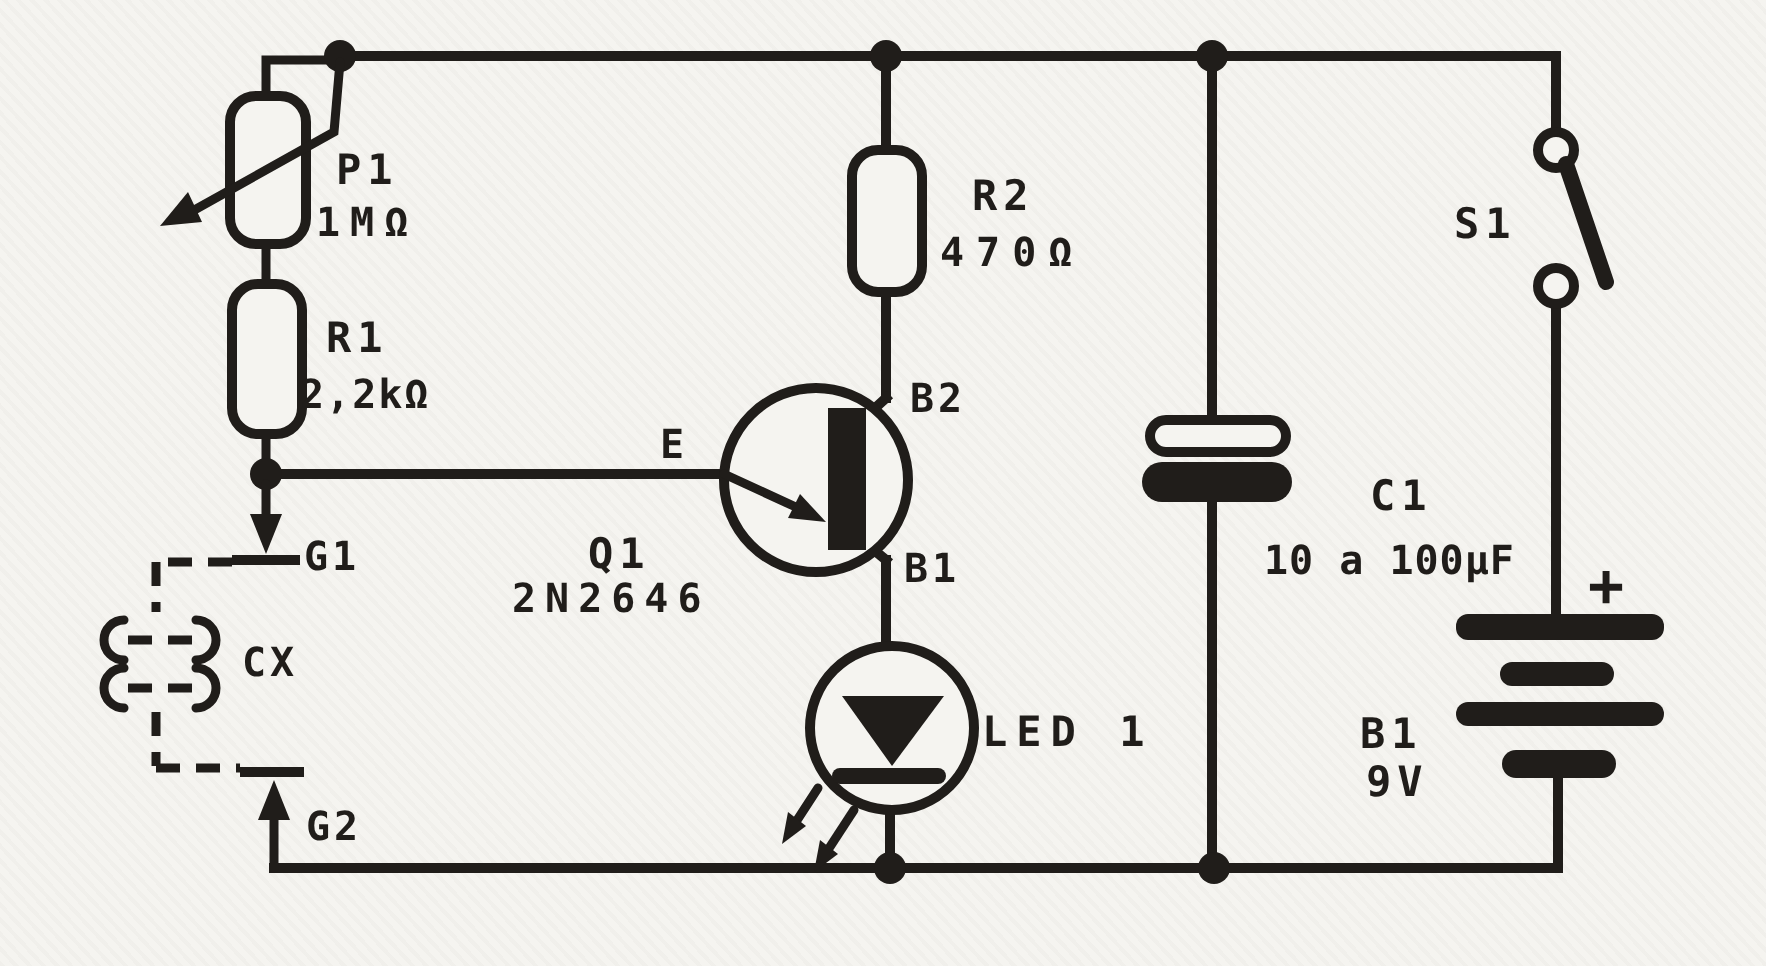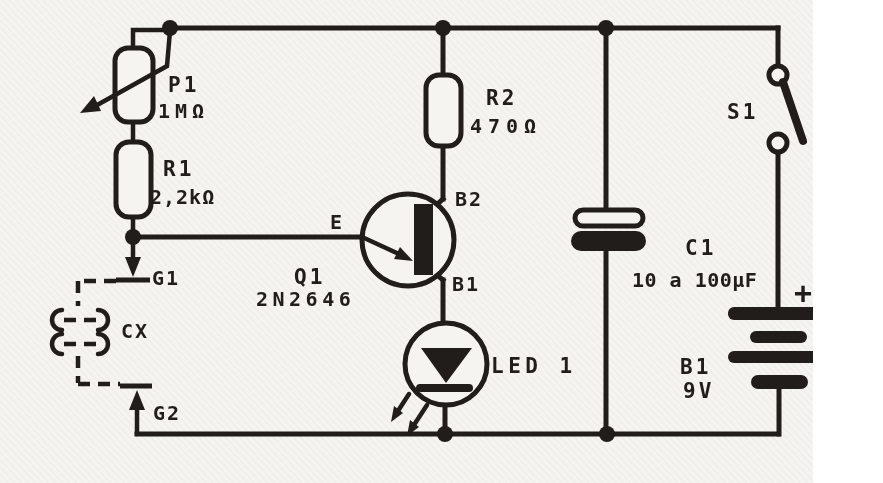--- a/index.html
+++ b/index.html
@@ -2,21 +2,21 @@
 <html style="--ink: #201d1a; --paper: #f5f4f0;"><head>
 <meta charset="utf-8">
 <style>
   :root{
     --ink:#201d1a;
     --paper:#f5f4f0;
   }
   html,body{margin:0;padding:0;background:#fff;}
   .page{
     position:relative;
-    width:813px;height:483px;
+    width:883px;height:483px;
     background:var(--paper);
     background-image:repeating-linear-gradient(47deg, rgba(120,115,105,0.035) 0 2px, rgba(0,0,0,0) 2px 5px);
     overflow:hidden;
     font-family:"DejaVu Sans Mono","Liberation Mono",monospace;
   }
   svg{display:block;}
   .wire{stroke:var(--ink);stroke-width:5;fill:none;stroke-linecap:square;}
   .wire-thin{stroke:var(--ink);stroke-width:4.5;fill:none;stroke-linecap:round;}
   .dashed{stroke:var(--ink);stroke-width:4.5;fill:none;stroke-linecap:butt;stroke-dasharray:12 8;}
   .body-outline{stroke:var(--ink);stroke-width:5;fill:var(--paper);}

